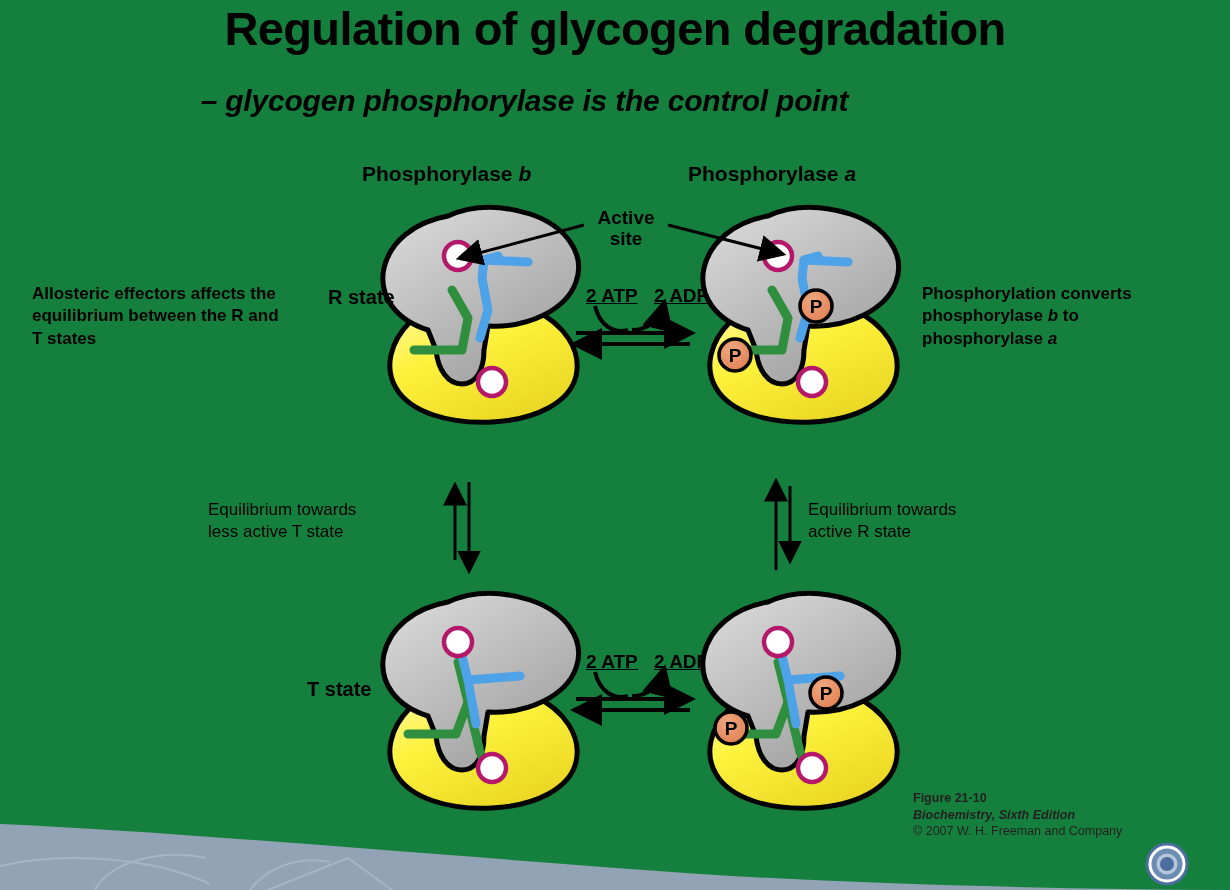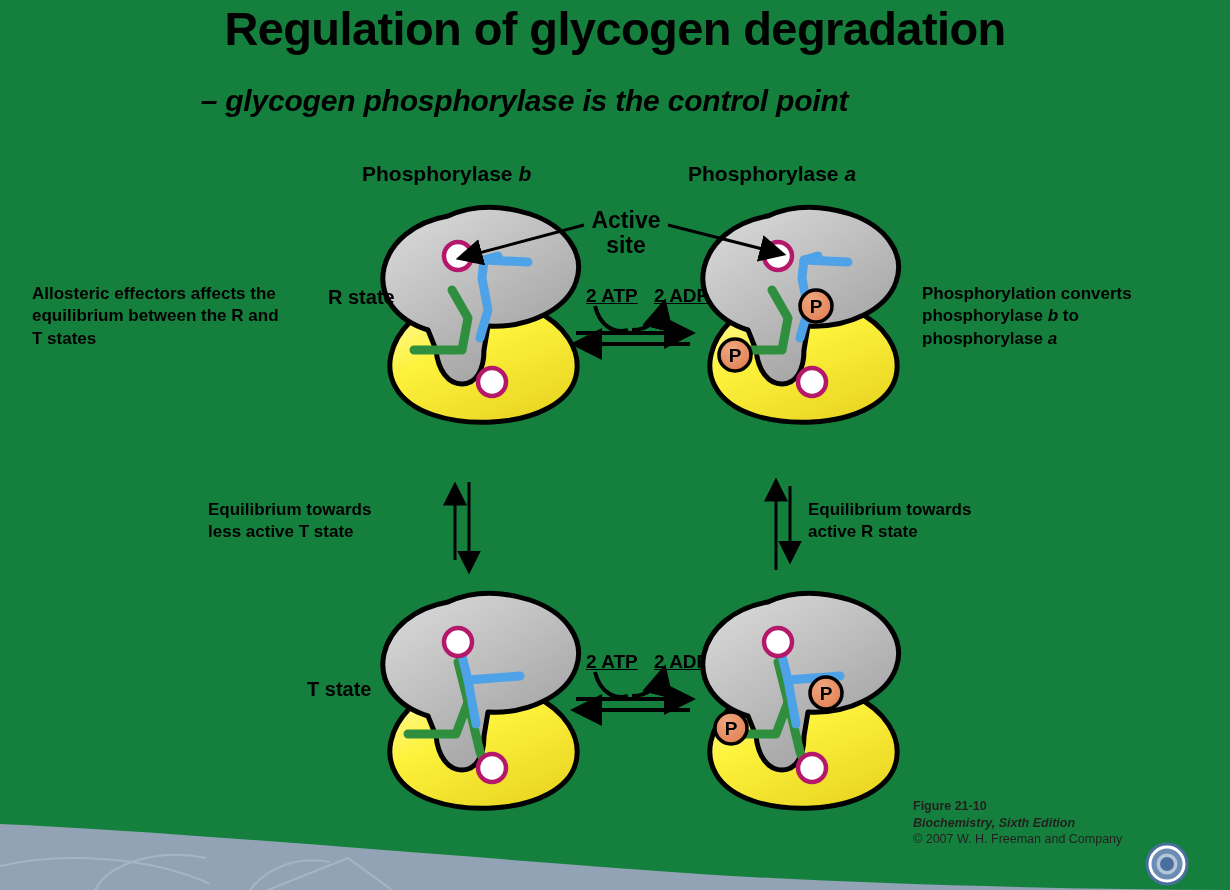--- a/index.html
+++ b/index.html
@@ -58,21 +58,21 @@
   #hdr-b { left: 362px; top: 162px; }
   #hdr-a { left: 688px; top: 162px; }
 
   
   .active-site-label {
     position: absolute;
     left: 583px;
     top: 208px;
     width: 86px;
     text-align: center;
-    font-size: 23px;
+    font-size: 19px;
     font-weight: bold;
     line-height: 1.08;
   }
 
   
   .annot {
     position: absolute;
     font-size: 17px;
     font-weight: bold;
     line-height: 1.31;
@@ -89,21 +89,21 @@
     white-space: nowrap;
     z-index: 7;
   }
   #label-r { left: 328px; top: 286px; }
   #label-t { left: 307px; top: 678px; }
 
   
   .eq-annot {
     position: absolute;
     font-size: 17px;
-    font-weight: bold;
+    font-weight: normal;
     line-height: 1.28;
     white-space: nowrap;
   }
   #eq-left  { left: 208px; top: 499px; }
   #eq-right { left: 808px; top: 499px; }
 
   
   .nuc {
     position: absolute;
     font-size: 19px;
@@ -118,21 +118,21 @@
 
   
   .credit {
     position: absolute;
     left: 913px;
     top: 790px;
     font-size: 12.5px;
     line-height: 1.33;
     color: #231f20;
   }
-  .credit .c1 { font-weight: bold; margin-top: 8px; }
+  .credit .c1 { font-weight: bold; }
   .credit .c2 { font-weight: bold; font-style: italic; }
   .credit .c3 { font-weight: normal; }
 
   
   svg.layer {
     position: absolute;
     left: 0;
     top: 0;
     width: 1230px;
     height: 890px;

